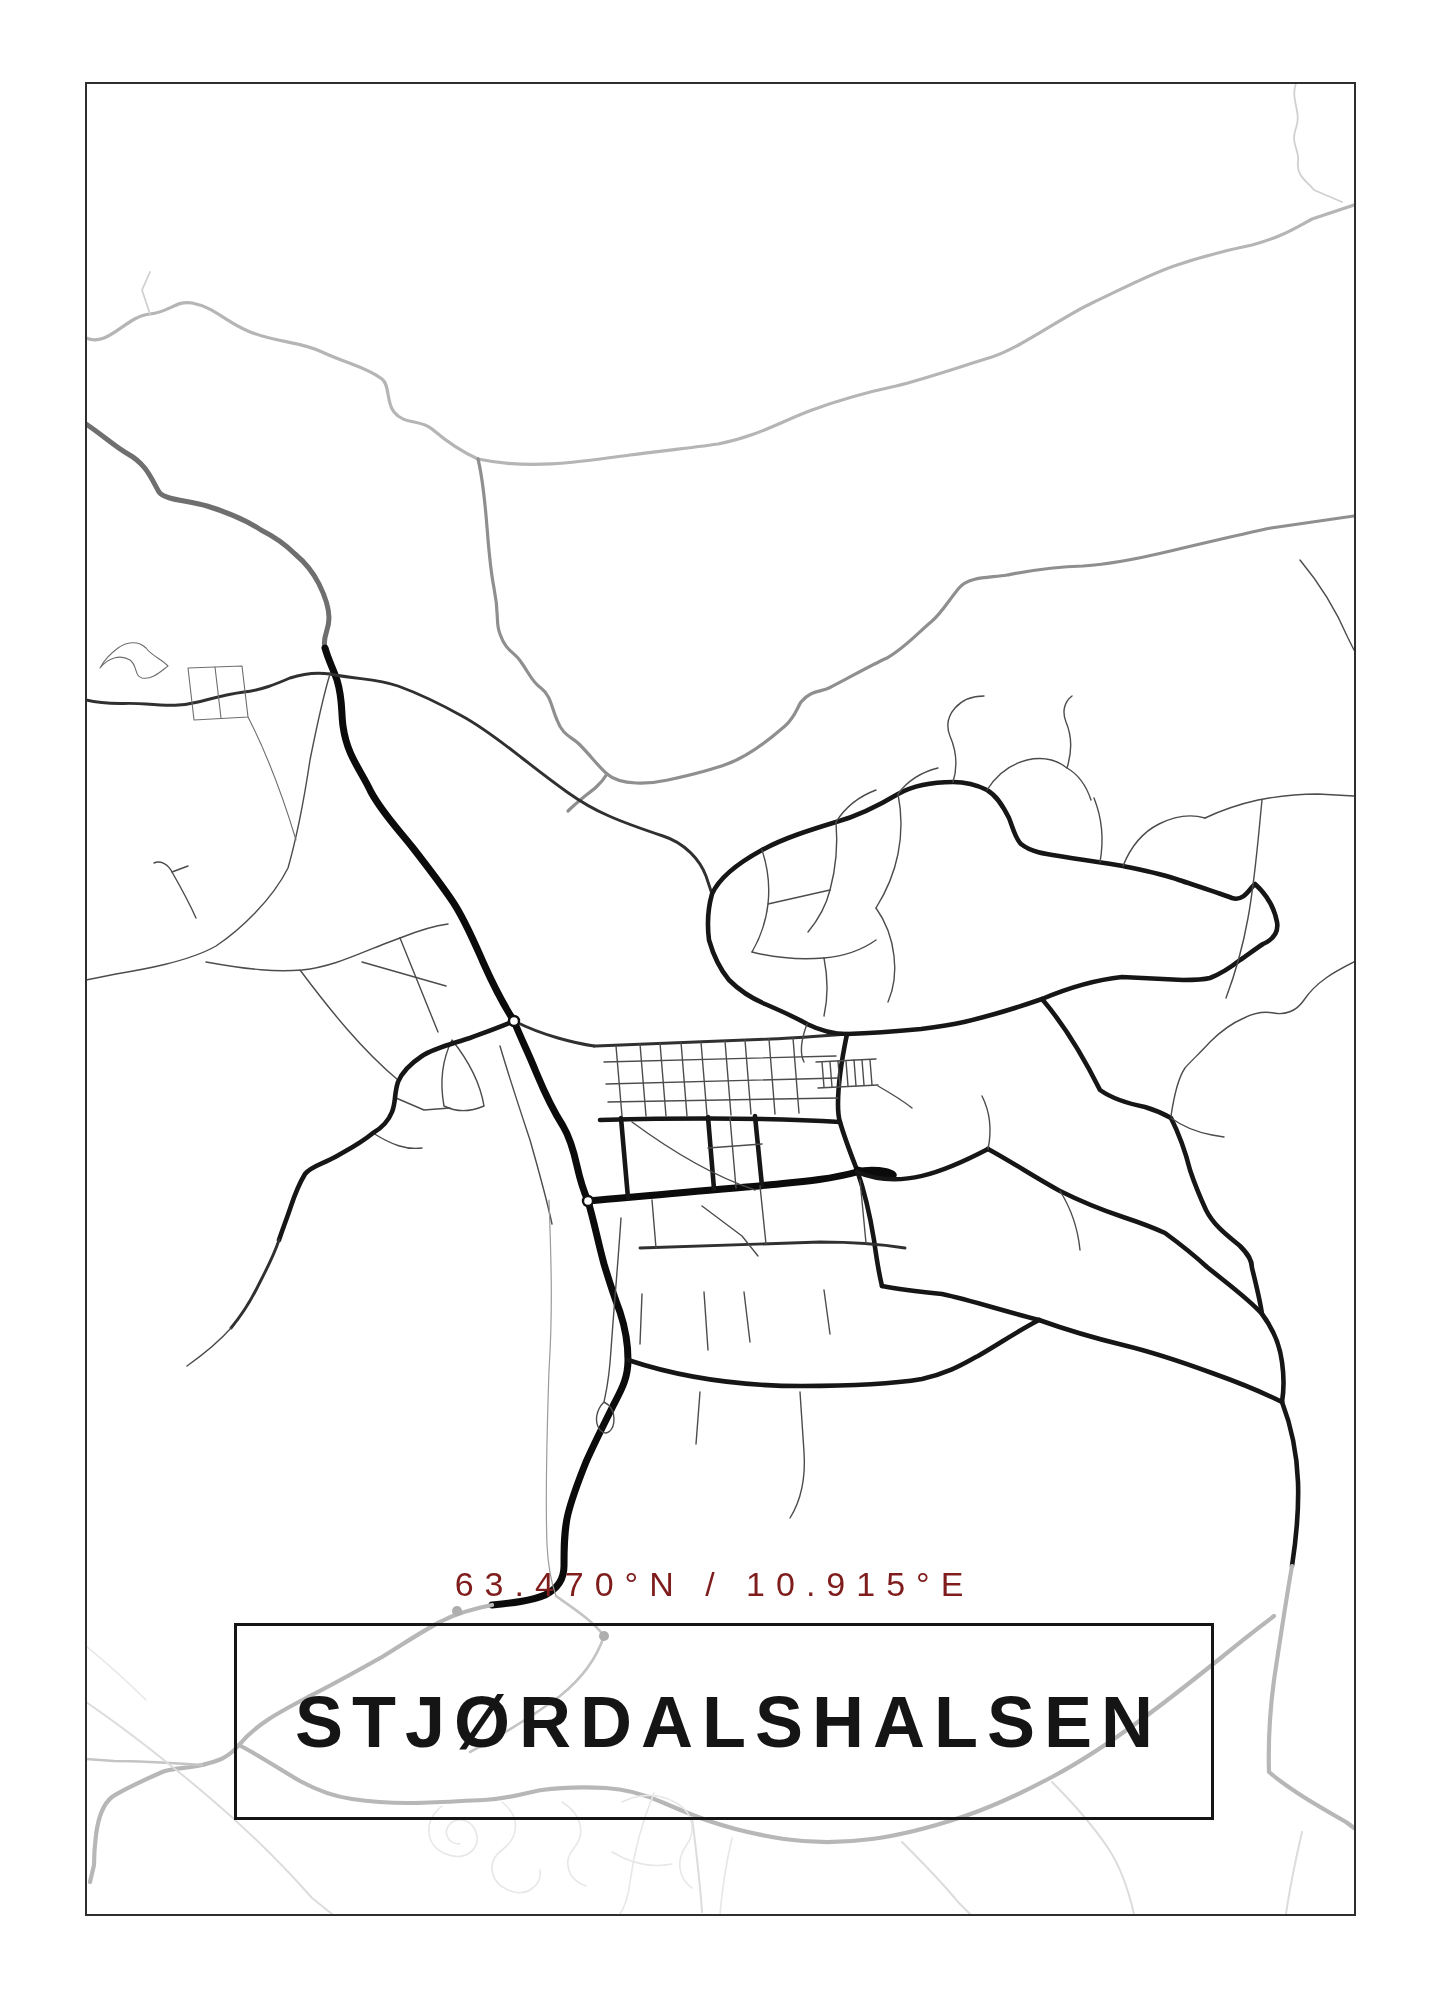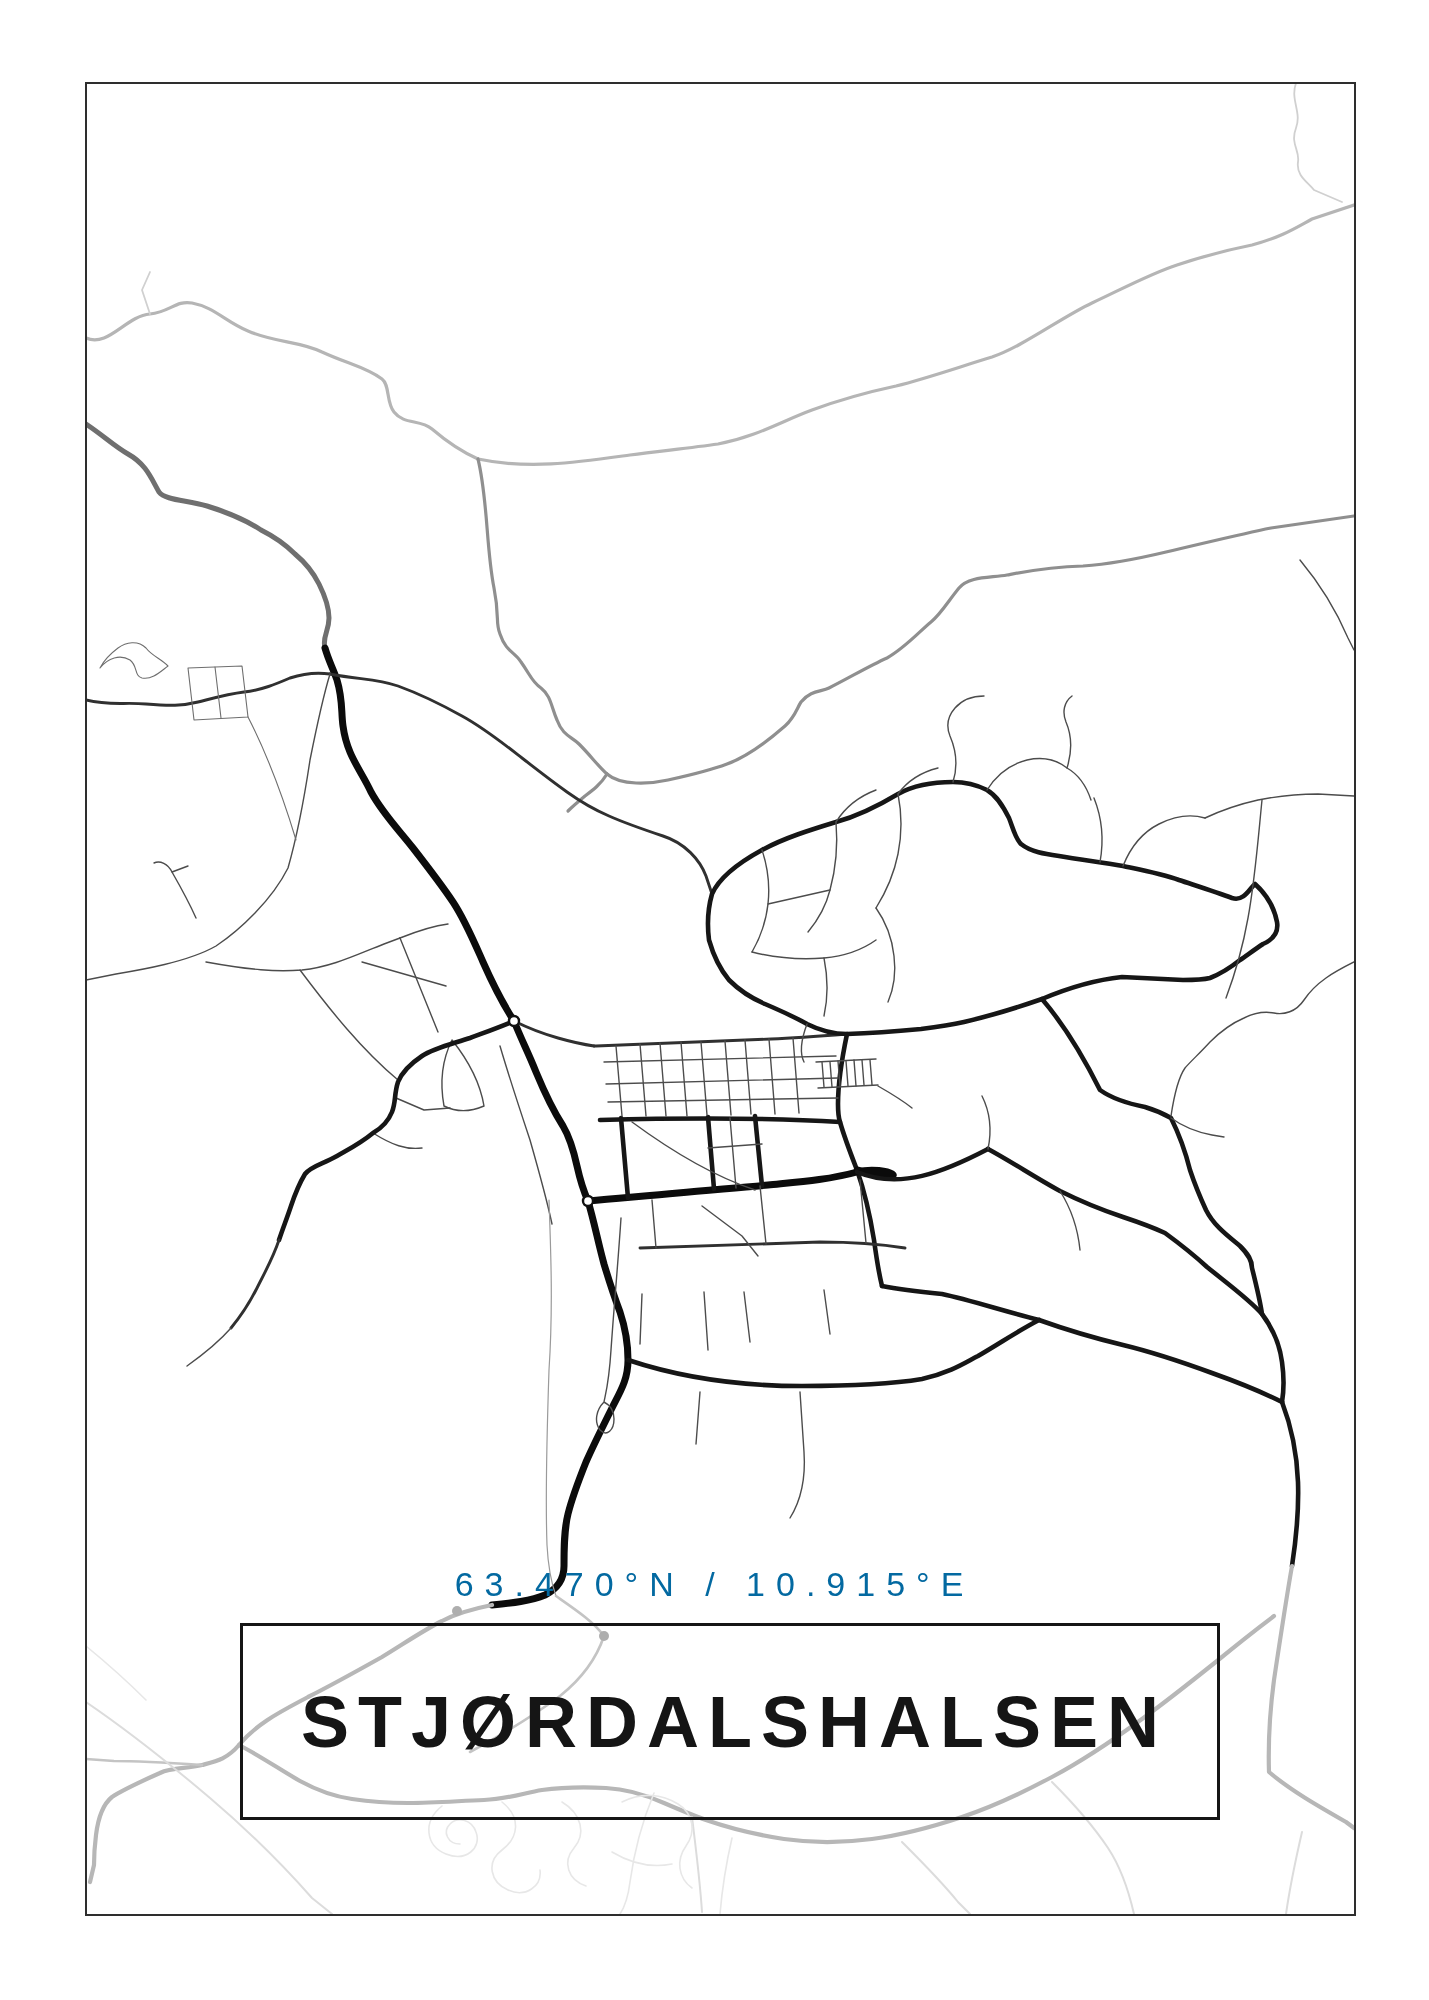--- a/index.html
+++ b/index.html
@@ -19,23 +19,23 @@
   .riv   {stroke:#8f8f8f;stroke-width:3.2;}
   .rivT  {stroke:#d0d0d0;stroke-width:1.8;}
   .gray  {stroke:#b7b7b7;stroke-width:4.2;}
   .gray2 {stroke:#c4c4c4;stroke-width:2.6;}
   .faint {stroke:#dcdcdc;stroke-width:2;}
   .faint2{stroke:#e7e7e7;stroke-width:1.6;}
   .rail  {stroke:#9a9a9a;stroke-width:1.2;}
   .rb    {fill:#ffffff;stroke:#111111;stroke-width:2.4;}
   .gdot  {fill:#aeaeae;}
   .coords{position:absolute;left:0;top:1565px;width:1429px;text-align:center;
-          font-size:34px;font-weight:400;color:#0369a1;letter-spacing:11px;margin-right:-11px;
+          font-size:34px;font-weight:400;color:#7f1d1d;letter-spacing:11px;margin-right:-11px;
           white-space:nowrap;}
-  .title-box{position:absolute;left:240px;top:1623px;width:980px;height:197px;
+  .title-box{position:absolute;left:234px;top:1623px;width:980px;height:197px;
           border:3px solid #151515;box-sizing:border-box;background:transparent;
           display:flex;align-items:center;justify-content:center;}
   .title-text{font-size:72px;font-weight:700;color:#151515;letter-spacing:9px;margin-right:-9px;
           white-space:nowrap;}
 </style>
 </head>
 <body>
 
 <div class="poster">
   <svg class="map" viewBox="86 83 1268 1831" preserveAspectRatio="none" xmlns="http://www.w3.org/2000/svg">

